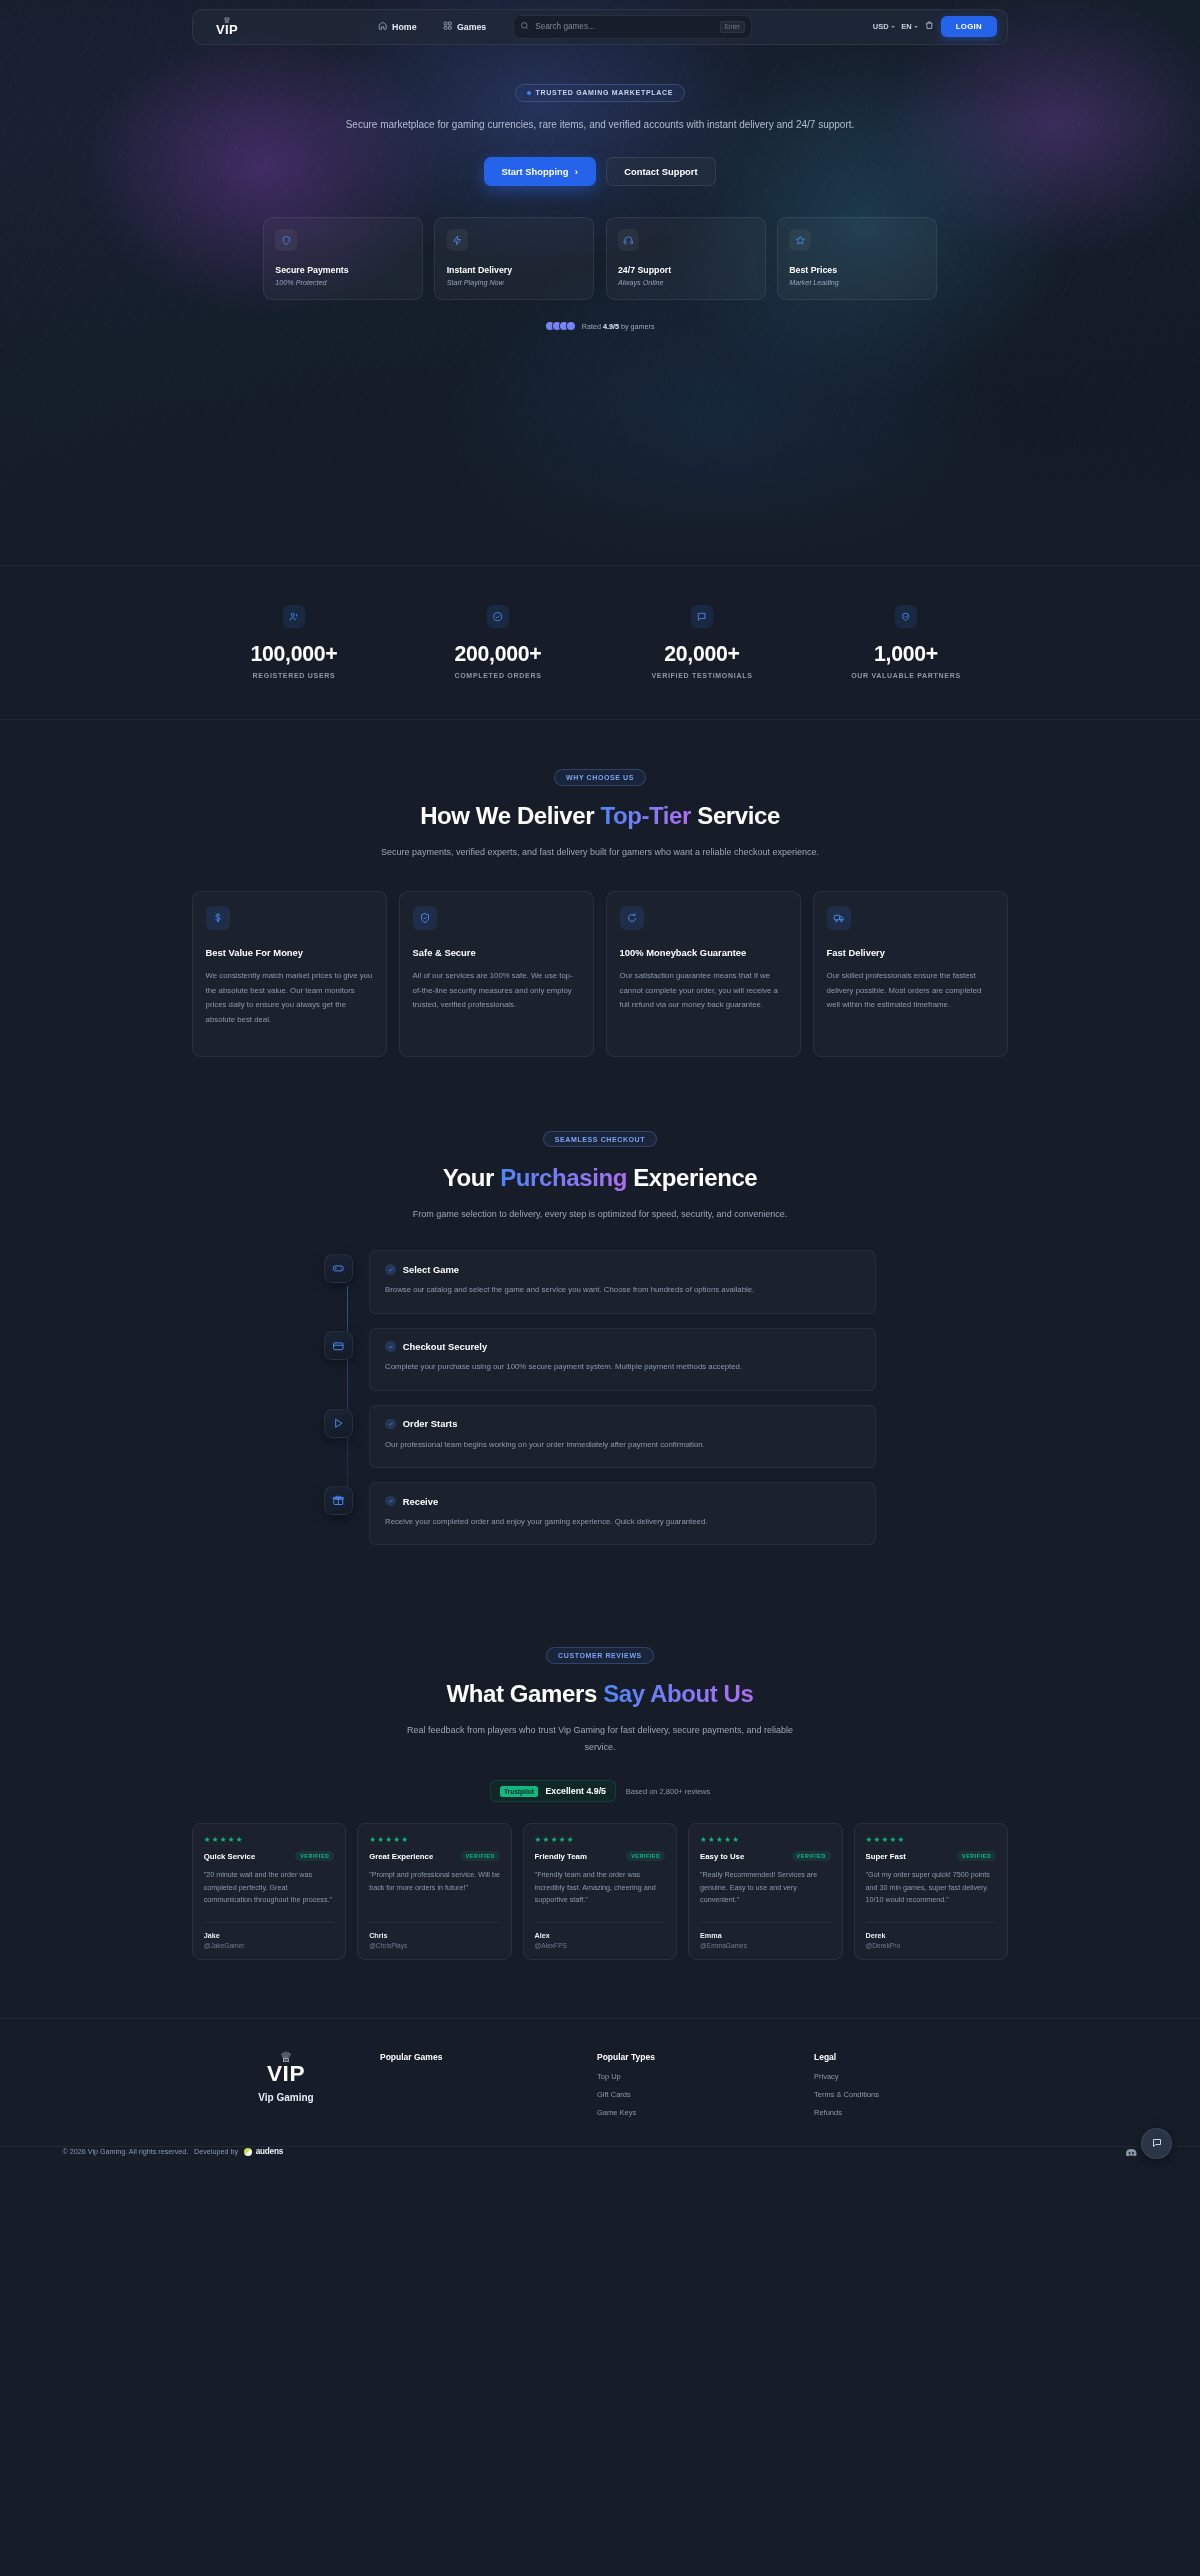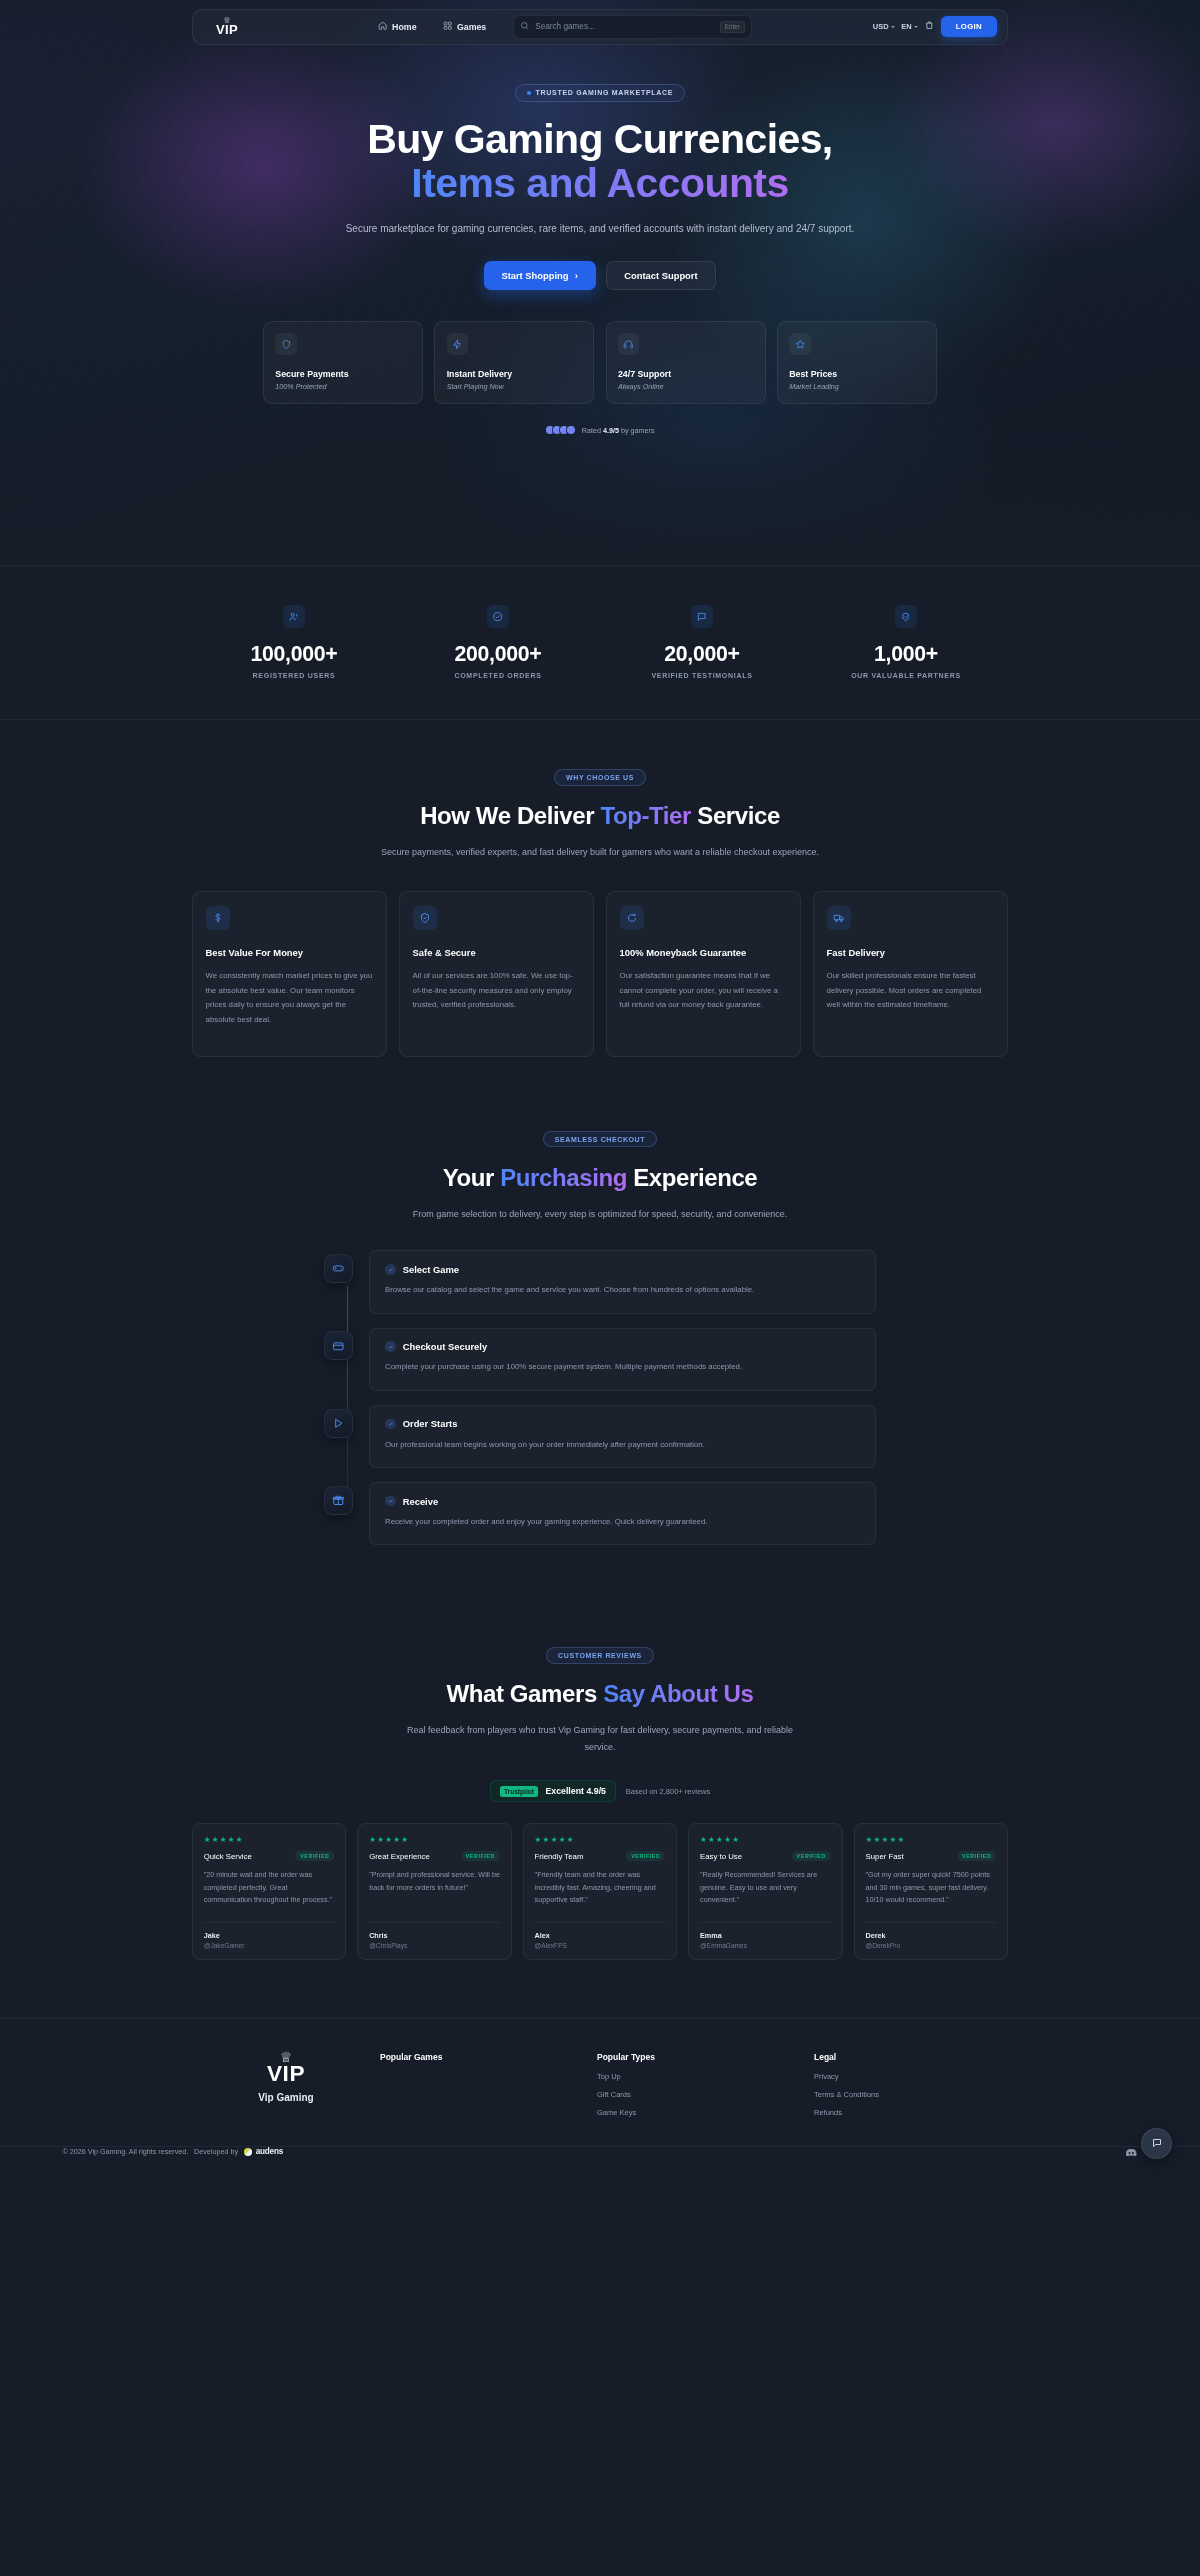--- a/index.html
+++ b/index.html
@@ -204,21 +204,21 @@
     border:0.6px solid rgba(16,185,129,.16); border-radius:5.7px; padding:4.4px 8.8px; }
   .tp-logo { background:#10b981; color:#06281e; font-size:6.6px; font-weight:800; border-radius:2.5px; padding:1.9px 4.4px; }
   .tp-txt { font-size:8.8px; font-weight:800; color:#fff; }
   .tp-based { font-size:7.5px; color:#8b97ab; }
 
   .rev-grid { width:816px; margin: 21.3px auto 0; display:grid; grid-template-columns:repeat(5,1fr); gap:11.3px; }
   .rcard { border:0.6px solid rgba(255,255,255,.065); background:rgba(255,255,255,.022);
     border-radius:8.2px; padding:11.3px 10.7px 10px; min-height:137px; display:flex; flex-direction:column; }
   .stars { color:#10b981; font-size:7.5px; letter-spacing:1.3px; }
   .rhead { margin-top:7px; display:flex; align-items:center; justify-content:space-between; gap:5px; }
-  .rtitle { font-size:7.8px; font-weight:400; color:#fff; }
+  .rtitle { font-size:7.8px; font-weight:700; color:#fff; }
   .rverified { font-size:5.3px; font-weight:800; letter-spacing:0.6px; color:#10b981;
     background:rgba(16,185,129,.12); border-radius:627px; padding:1.9px 5px; }
   .rquote { margin-top:8.2px; font-size:7.2px; line-height:1.72; color:#8d99ad; flex:1; }
   .rfoot { margin-top:8.8px; padding-top:8.2px; border-top:0.6px solid rgba(255,255,255,.055); }
   .rname { font-size:7.2px; font-weight:800; color:#e8edf5; }
   .rhandle { margin-top:2.5px; font-size:6.6px; color:#6f7b8d; }
 
   
   footer { margin-top: 58px; border-top:0.6px solid rgba(255,255,255,.055); }
   .foot-main { width:816px; margin:0 auto; display:flex; padding: 33px 0 29px; }
@@ -306,24 +306,20 @@
         <button class="login-btn">LOGIN</button>
       </div>
     </nav>
   </div>
 
   <div class="hero-content">
     <div class="pill">
       <span class="pill-dot"></span>
       <span>TRUSTED GAMING MARKETPLACE</span>
     </div>
-    <h1 class="hero-title">
-      <span>Buy Gaming Currencies,</span><br>
-      <span class="grad-purple">Items and Accounts</span>
-    </h1>
     <p class="hero-sub">Secure marketplace for gaming currencies, rare items, and verified accounts with instant delivery and 24/7 support.</p>
 
     <div class="hero-cta">
       <button class="btn-primary">
         <span>Start Shopping</span>
         <span>›</span>
       </button>
       <button class="btn-ghost">Contact Support</button>
     </div>
 

